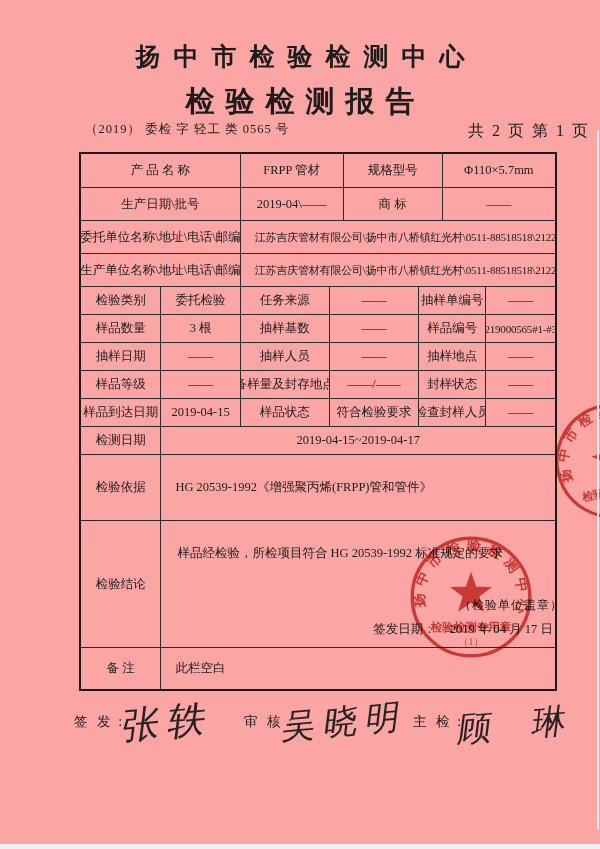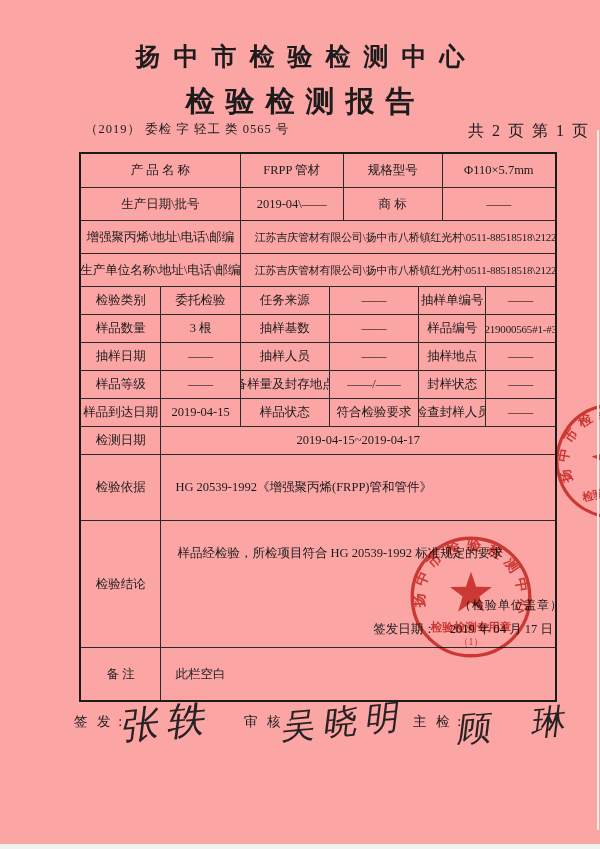--- a/index.html
+++ b/index.html
@@ -34,21 +34,21 @@
   .tr:first-child { border-top:none; }
   .td {
     display:flex; align-items:center; justify-content:center;
     border-left:1px solid #2a2a2a; font-size:12.5px;
     text-align:center; overflow:hidden; white-space:nowrap;
   }
   .td:first-child { border-left:none; }
   .td.left { justify-content:flex-start; text-align:left; padding-left:14px; }
   .td.small { font-size:11px; letter-spacing:-0.2px; }
 
-  .h33{height:33px} .h28{height:28px} .h66{height:66px} .h127{height:127px} .h42{height:53px}
+  .h33{height:33px} .h28{height:28px} .h66{height:66px} .h127{height:127px} .h42{height:42px}
 
   .wA1{width:33.5%} .wA2{width:21.7%} .wA3{width:20.9%} .wA4{width:23.9%}
   .wB1{width:33.5%} .wB2{width:66.5%}
   .wC1{width:16.75%} .wC2{width:16.75%} .wC3{width:18.8%} .wC4{width:18.8%} .wC5{width:14.2%} .wC6{width:14.7%}
   .wD1{width:16.75%} .wD2{width:83.25%}
 
   
   .concl-cell { position:relative; display:block; padding:0; }
   .concl-text {
     position:absolute; top:24px; left:16px; right:8px;
@@ -101,21 +101,21 @@
     </div>
 
     <div class="tr h33">
       <div class="td wA1">生产日期\批号</div>
       <div class="td wA2">2019-04\——</div>
       <div class="td wA3">商    标</div>
       <div class="td wA4">——</div>
     </div>
 
     <div class="tr h33">
-      <div class="td wB1">增强聚丙烯\地址\电话\邮编</div>
+      <div class="td wB1">委托单位名称\地址\电话\邮编</div>
       <div class="td wB2 left small">江苏吉庆管材有限公司\扬中市八桥镇红光村\0511-88518518\212217</div>
     </div>
 
     <div class="tr h33">
       <div class="td wB1">生产单位名称\地址\电话\邮编</div>
       <div class="td wB2 left small">江苏吉庆管材有限公司\扬中市八桥镇红光村\0511-88518518\212217</div>
     </div>
 
     <div class="tr h28">
       <div class="td wC1">检验类别</div>

